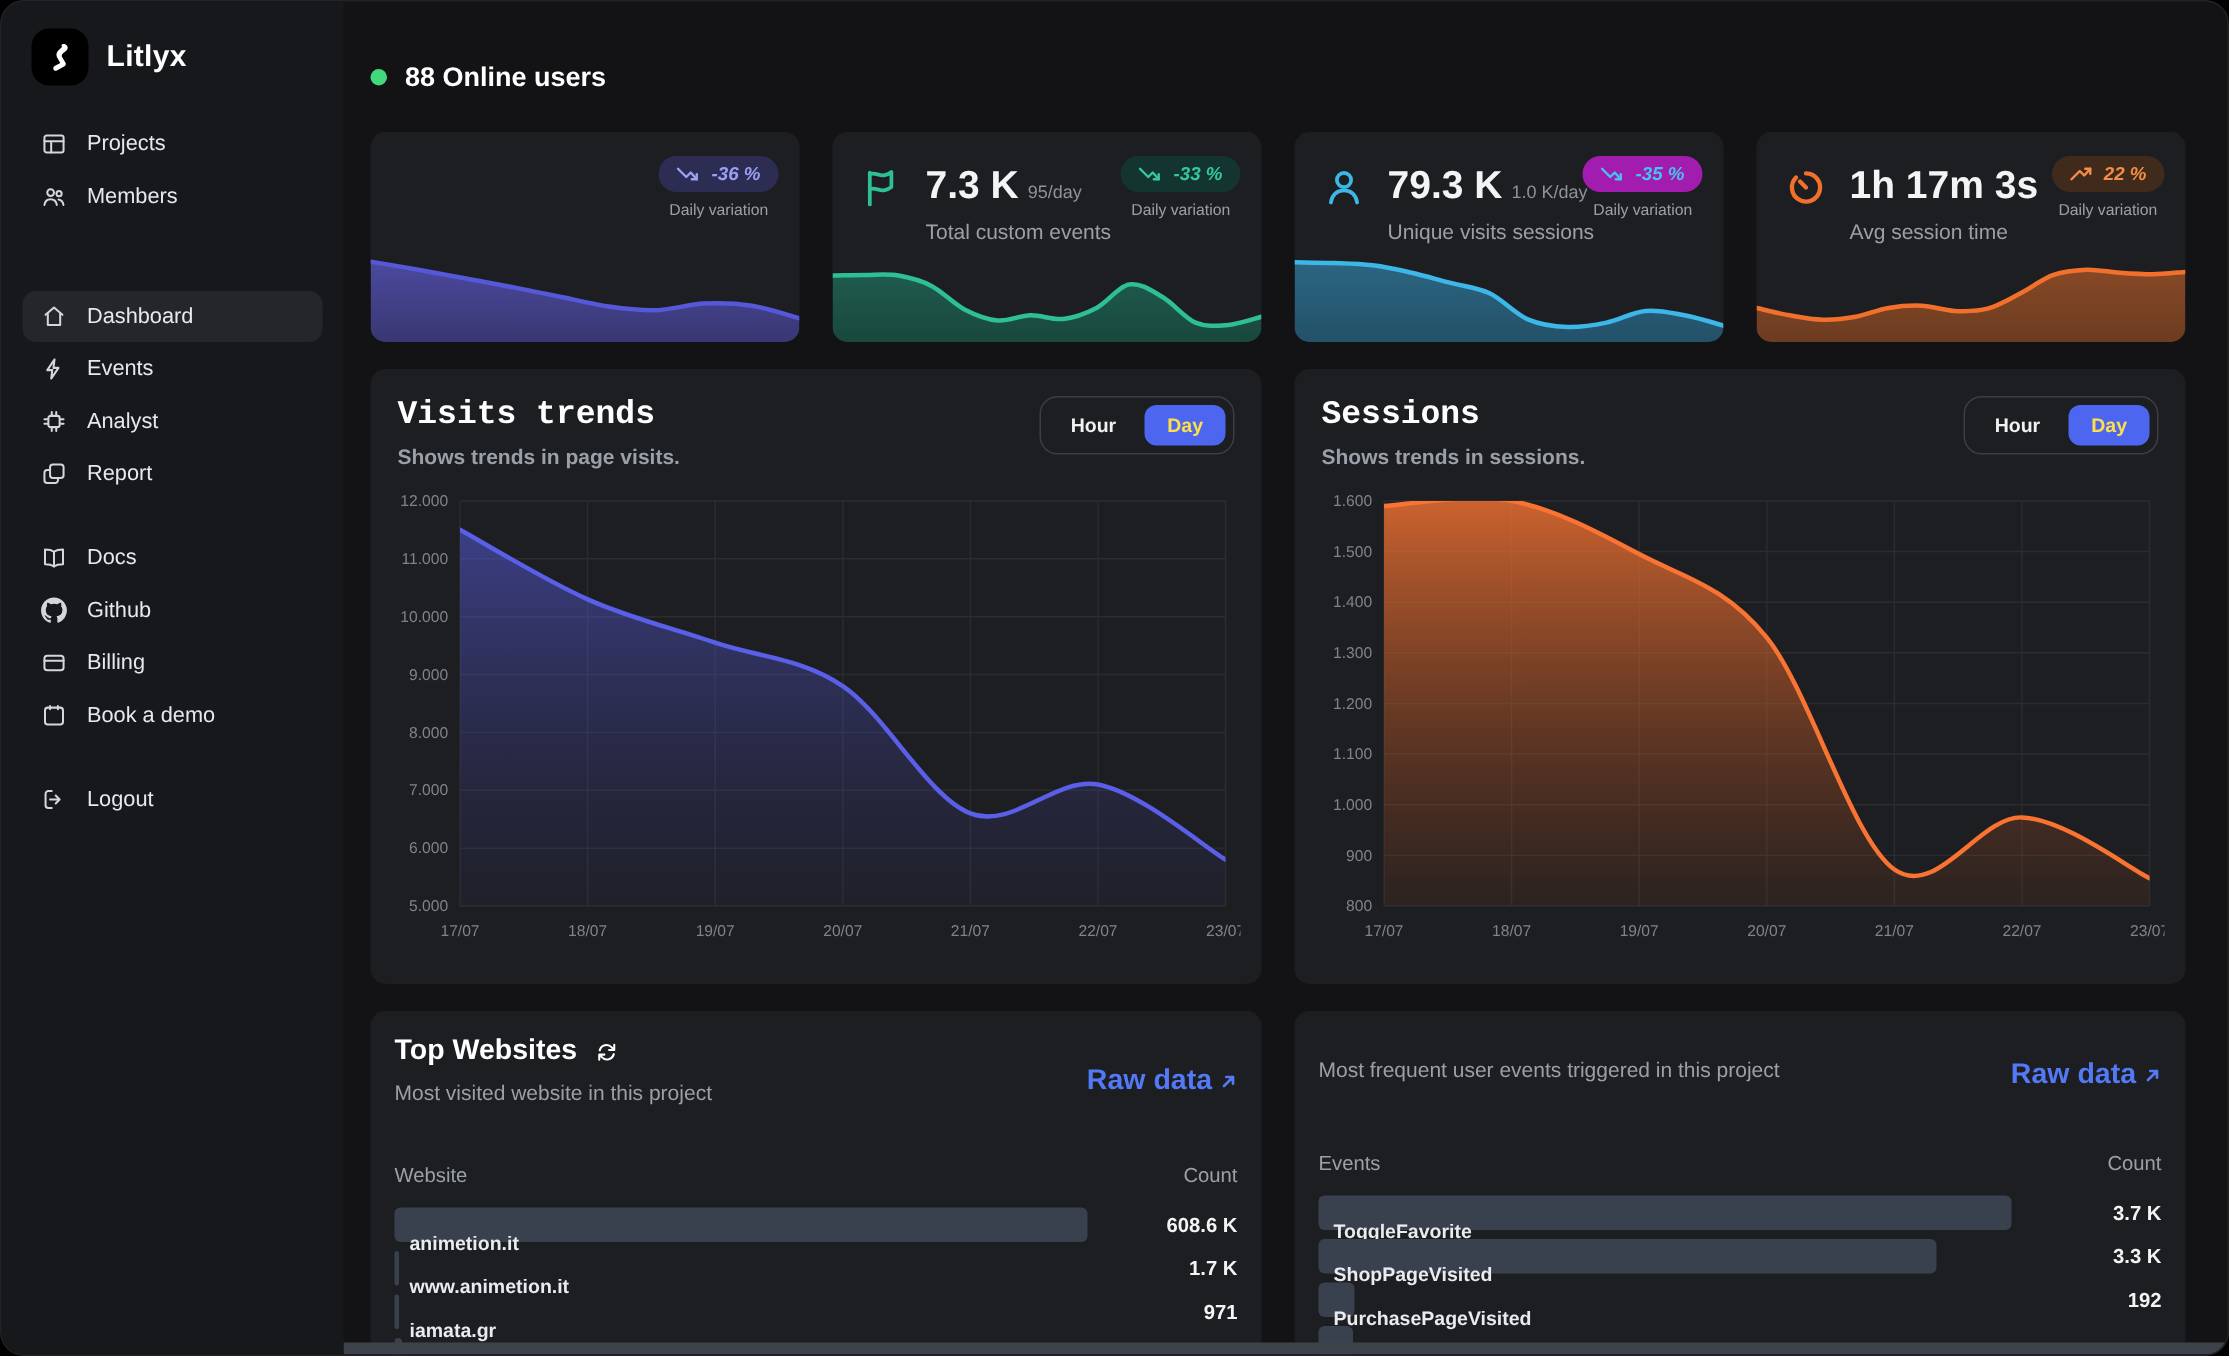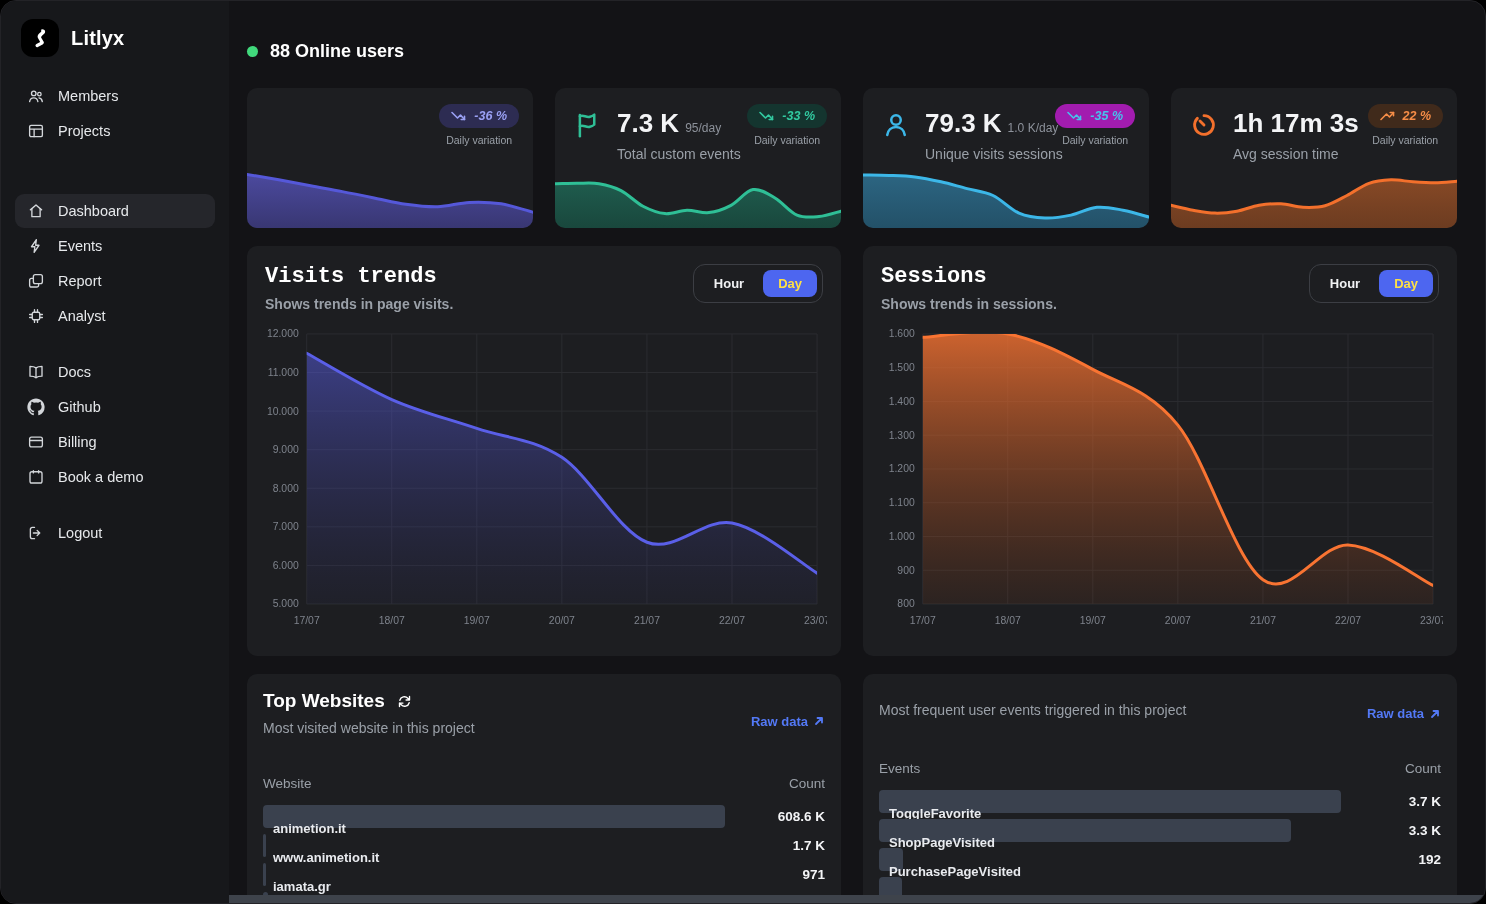--- a/index.html
+++ b/index.html
@@ -45,21 +45,21 @@
   .toggle-opt.active{color:#fde047;}
   .chart-svg{margin-top:12px;display:block;width:100%;}
   
   .tables{display:grid;grid-template-columns:1fr 1fr;gap:22px;margin-top:18px;}
   .table-card{background:#1d1e21;border-radius:10px;height:280px;padding:16px;box-sizing:border-box;position:relative;}
   .table-head{display:flex;justify-content:space-between;align-items:center;}
   .t-title{color:#fff;font-size:19px;font-weight:bold;display:flex;gap:12px;align-items:center;}
   .t-refresh{color:#fff;display:inline-flex;cursor:pointer;}
   .t-refresh svg{width:15px;height:15px;}
   .t-sub{color:#9aa0a8;font-size:14px;margin-top:8px;}
-  .t-link{font-size:13px;font-weight:bold;margin-top:16px;display:flex;align-items:center;gap:5px;cursor:pointer;padding-left:39px;}
+  .t-link{font-size:19px;font-weight:bold;margin-top:16px;display:flex;align-items:center;gap:5px;cursor:pointer;padding-left:39px;}
   .t-cols{display:flex;justify-content:space-between;color:#9aa0a8;font-size:13.5px;margin-top:40px;}
   .t-rows{margin-top:14px;}
   .t-row{position:relative;height:23px;margin-bottom:6px;}
   .t-bar{position:absolute;left:0;top:0;height:23px;background:#3a414e;border-radius:4px;min-width:3px;}
   .t-label{position:absolute;left:10px;top:12px;line-height:23px;color:#e9ebef;font-size:13px;font-weight:bold;}
   .t-count{position:absolute;right:0;top:0;line-height:23px;color:#f3f4f6;font-size:13.5px;font-weight:bold;}
   .hscroll{position:absolute;left:0;right:0;bottom:0;height:8px;background:#3e434b;}
 </style>
 </head>
 <body>
@@ -72,37 +72,37 @@
         <svg width="22" height="22" viewBox="0 0 24 24" fill="#fff">
             <path d="M14.5 2.5c1.8 0 3.3 1.2 3.1 3-.2 1.6-1.6 2.4-2.9 3.4-.9.7-1.4 1.5-1.5 2.6l2.8 4.7c.5.9.2 2-.7 2.5l-5.6 3.1c-.9.5-2 .1-2.4-.8-.5-.9-.1-2 .8-2.5l4.1-2.2-2.3-4c-.8-1.4-.6-3.1.4-4.4 1-1.3 2.4-2 3-3.1.3-.7.1-1.3-.4-1.6.5-.5 1-.7 1.6-.7z"></path>
           </svg>
       </div>
       <div class="brand-name">Litlyx</div>
     </div>
     <nav id="nav">
         <div class="nav-item">
           <span class="ni">
             <svg viewBox="0 0 24 24" fill="none" stroke="currentColor" stroke-width="1.8" stroke-linecap="round" stroke-linejoin="round">
+              <rect x="3.5" y="4.5" width="17" height="15" rx="2"></rect>
+              <path d="M3.5 9.5h17M9.5 9.5v10"></path>
+            </svg>
+          </span>
+          <span>Projects</span>
+        </div>
+        <div class="nav-item">
+          <span class="ni">
+            <svg viewBox="0 0 24 24" fill="none" stroke="currentColor" stroke-width="1.8" stroke-linecap="round" stroke-linejoin="round">
               <circle cx="9" cy="8.5" r="3"></circle>
               <path d="M3.5 19.5c.5-3 2.7-5 5.5-5s5 2 5.5 5"></path>
               <circle cx="16.5" cy="9.5" r="2.3"></circle>
               <path d="M16 14.6c2.4.3 4 2.1 4.4 4.9"></path>
             </svg>
           </span>
           <span>Members</span>
         </div>
-        <div class="nav-item">
-          <span class="ni">
-            <svg viewBox="0 0 24 24" fill="none" stroke="currentColor" stroke-width="1.8" stroke-linecap="round" stroke-linejoin="round">
-              <rect x="3.5" y="4.5" width="17" height="15" rx="2"></rect>
-              <path d="M3.5 9.5h17M9.5 9.5v10"></path>
-            </svg>
-          </span>
-          <span>Projects</span>
-        </div>
         <div class="nav-gap"></div>
         <div class="nav-item active">
           <span class="ni">
             <svg viewBox="0 0 24 24" fill="none" stroke="currentColor" stroke-width="1.8" stroke-linecap="round" stroke-linejoin="round">
               <path d="M4.5 10.5L12 4l7.5 6.5"></path>
               <path d="M6.5 9v10.5h11V9"></path>
             </svg>
           </span>
           <span>Dashboard</span>
         </div>
@@ -110,34 +110,34 @@
           <span class="ni">
             <svg viewBox="0 0 24 24" fill="none" stroke="currentColor" stroke-width="1.8" stroke-linecap="round" stroke-linejoin="round">
               <path d="M12.5 3.5L6 13h4.5l-1 7.5L16 11h-4.5l1-7.5z"></path>
             </svg>
           </span>
           <span>Events</span>
         </div>
         <div class="nav-item">
           <span class="ni">
             <svg viewBox="0 0 24 24" fill="none" stroke="currentColor" stroke-width="1.8" stroke-linecap="round" stroke-linejoin="round">
+              <rect x="7" y="7" width="10" height="10" rx="2"></rect>
+              <path d="M10 3.5v3M14 3.5v3M10 17.5v3M14 17.5v3M3.5 10h3M3.5 14h3M17.5 10h3M17.5 14h3"></path>
+            </svg>
+          </span>
+          <span>Analyst</span>
+        </div>
+        <div class="nav-item">
+          <span class="ni">
+            <svg viewBox="0 0 24 24" fill="none" stroke="currentColor" stroke-width="1.8" stroke-linecap="round" stroke-linejoin="round">
               <rect x="8.5" y="3.5" width="12" height="12" rx="2.5"></rect>
               <path d="M15.5 15.5v2a2.5 2.5 0 0 1-2.5 2.5H6a2.5 2.5 0 0 1-2.5-2.5V11A2.5 2.5 0 0 1 6 8.5h2"></path>
             </svg>
           </span>
           <span>Report</span>
-        </div>
-        <div class="nav-item">
-          <span class="ni">
-            <svg viewBox="0 0 24 24" fill="none" stroke="currentColor" stroke-width="1.8" stroke-linecap="round" stroke-linejoin="round">
-              <rect x="7" y="7" width="10" height="10" rx="2"></rect>
-              <path d="M10 3.5v3M14 3.5v3M10 17.5v3M14 17.5v3M3.5 10h3M3.5 14h3M17.5 10h3M17.5 14h3"></path>
-            </svg>
-          </span>
-          <span>Analyst</span>
         </div>
         <div class="nav-gap small"></div>
         <div class="nav-item">
           <span class="ni">
             <svg viewBox="0 0 24 24" fill="none" stroke="currentColor" stroke-width="1.8" stroke-linecap="round" stroke-linejoin="round">
               <path d="M12 6.5C10 5 7.5 4.5 4 4.5v13c3.5 0 6 .5 8 2 2-1.5 4.5-2 8-2v-13c-3.5 0-6 .5-8 2z"></path>
               <path d="M12 6.5v13"></path>
             </svg>
           </span>
           <span>Docs</span>

